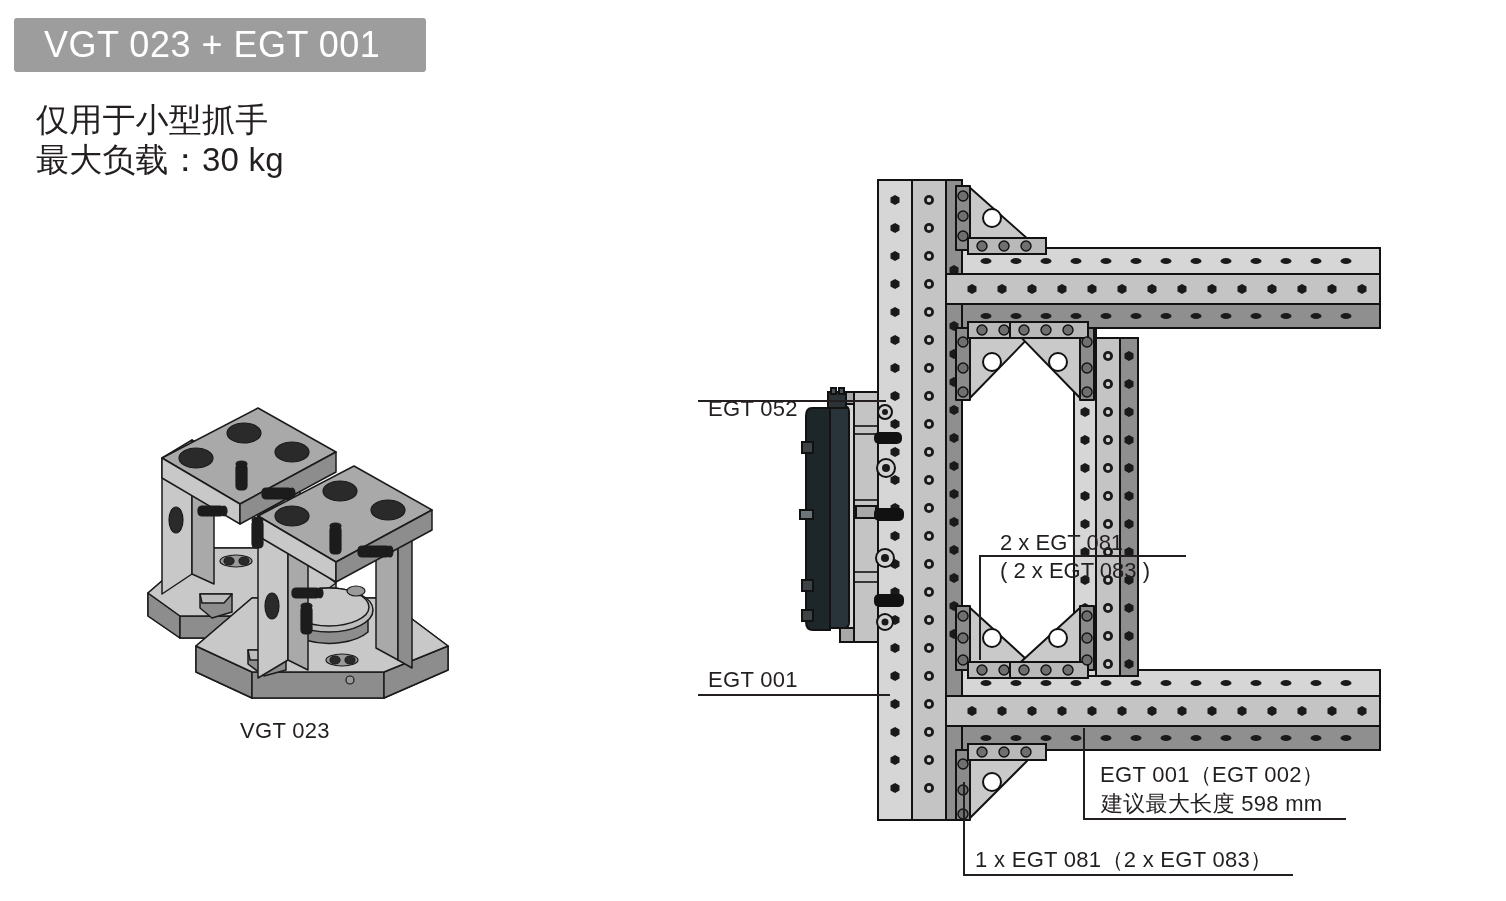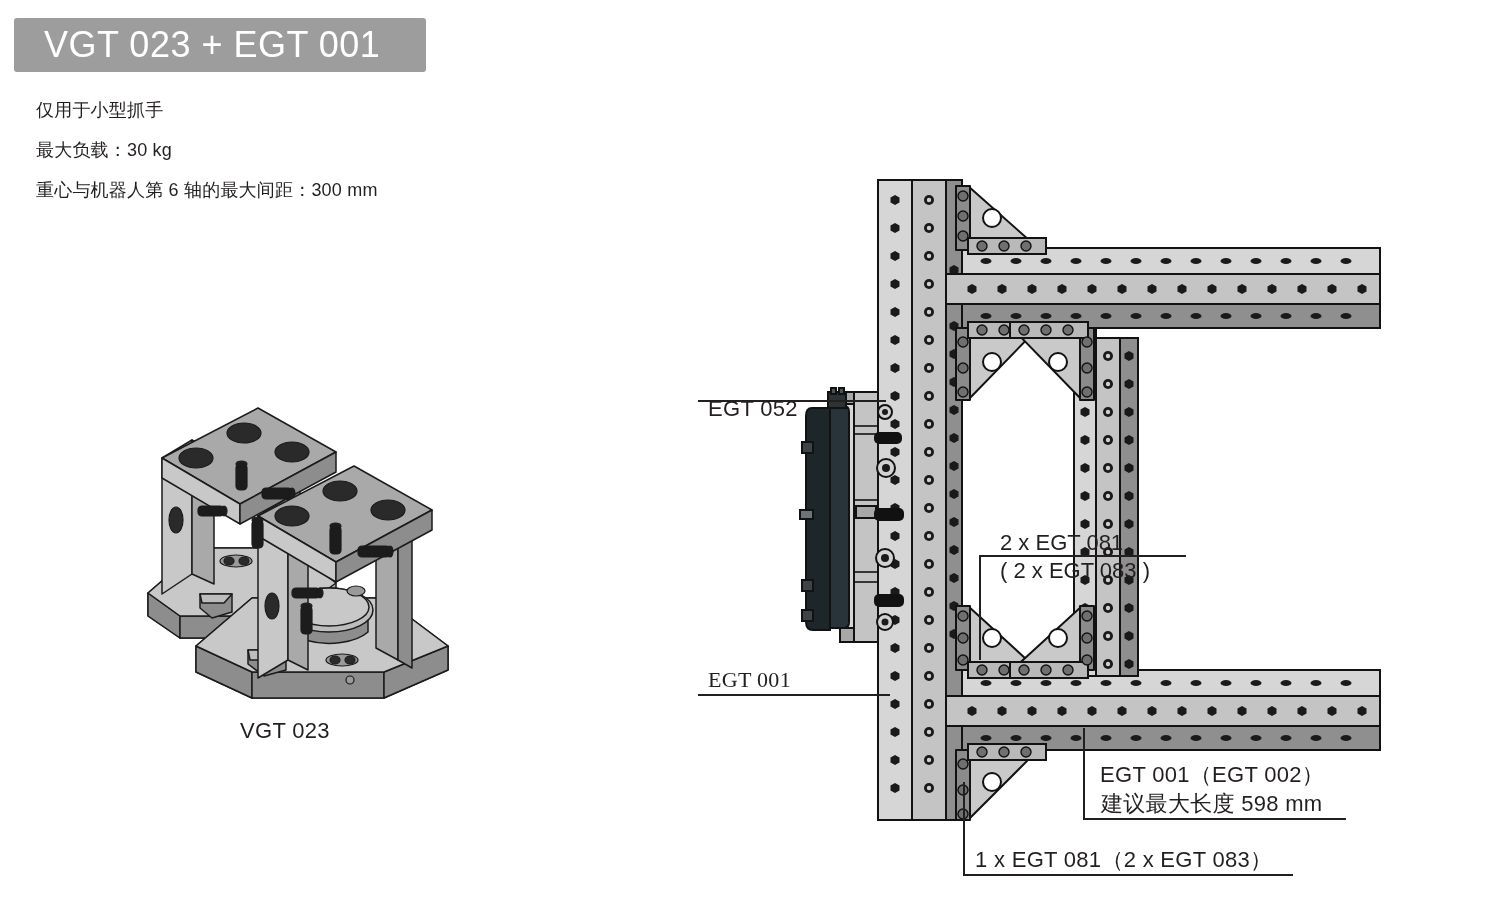--- a/index.html
+++ b/index.html
@@ -7,21 +7,21 @@
        font-family:"Liberation Sans","DejaVu Sans",sans-serif;color:#231f20;}
   #stage{position:absolute;left:0;top:0;width:1506px;height:901px;}
 
   
   .badge{position:absolute;left:14px;top:18px;width:412px;height:54px;
          background:#9d9d9d;border-radius:3px;}
   .badge span{position:absolute;left:30px;top:50%;transform:translateY(-50%);
          color:#fff;font-size:36px;letter-spacing:.5px;white-space:nowrap;}
 
   
-  .spec{position:absolute;left:36px;font-size:18px;white-space:nowrap;
+  .spec{position:absolute;left:36px;font-size:33px;white-space:nowrap;
         letter-spacing:.2px;}
   .spec.l1{top:98px;}
   .spec.l2{top:138px;}
   .spec.l3{top:178px;}
 
   
   .callout{position:absolute;font-size:22px;white-space:nowrap;letter-spacing:.3px;}
   .cap-center{position:absolute;font-size:22px;text-align:center;white-space:nowrap;margin-top:37px;}
 
   
@@ -37,21 +37,20 @@
 <body>
 
 <div id="stage">
 
   <div class="badge">
     <span>VGT 023 + EGT 001</span>
   </div>
 
   <div class="spec l1">仅用于小型抓手</div>
   <div class="spec l2">最大负载：30 kg</div>
-  <div class="spec l3">重心与机器人第 6 轴的最大间距：300 mm</div>
 
   <div class="art" style="left:140px;top:398px;">
     <svg width="350" height="310" viewBox="0 0 350 310">
       <defs>
         <style>
           .f1{fill:#c8c8c8;stroke:#1b1b1b;stroke-width:1.5;stroke-linejoin:round;}
           .f2{fill:#a9a9a9;stroke:#1b1b1b;stroke-width:1.5;stroke-linejoin:round;}
           .f3{fill:#8d8d8d;stroke:#1b1b1b;stroke-width:1.5;stroke-linejoin:round;}
           .f4{fill:#bdbdbd;stroke:#1b1b1b;stroke-width:1.5;stroke-linejoin:round;}
           .pin{fill:#1c1c1c;stroke:#1b1b1b;stroke-width:1.2;}
@@ -543,21 +542,21 @@
             <circle cx="137" cy="620" r="5"></circle>
             <circle cx="137" cy="644" r="5"></circle>
         </g>
       </g>
     </svg>
   </div>
 
   <div class="callout" style="left:708px;top:372px;margin-top:24px;">EGT 052</div>
   <div class="lead h" style="left:698px;top:400px;width:188px;"></div>
 
-  <div class="callout" style="left:708px;top:667px;font-family:Liberation Serif, serif;">EGT 001</div>
+  <div class="callout" style="left:708px;top:667px;">EGT 001</div>
   <div class="lead h" style="left:698px;top:694px;width:192px;"></div>
 
   <div class="cap-center" style="left:1000px;top:493px;">2 x EGT 081</div>
   <div class="cap-center" style="left:1000px;top:521px;">( 2 x EGT 083 )</div>
   <div class="lead h" style="left:979px;top:555px;width:207px;"></div>
   <div class="lead v" style="left:979px;top:555px;height:105px;"></div>
 
   <div class="callout" style="left:1100px;top:760px;">EGT 001（EGT 002）</div>
   <div class="callout" style="left:1101px;top:789px;">建议最大长度 598 mm</div>
   <div class="lead h" style="left:1083px;top:818px;width:263px;"></div>

